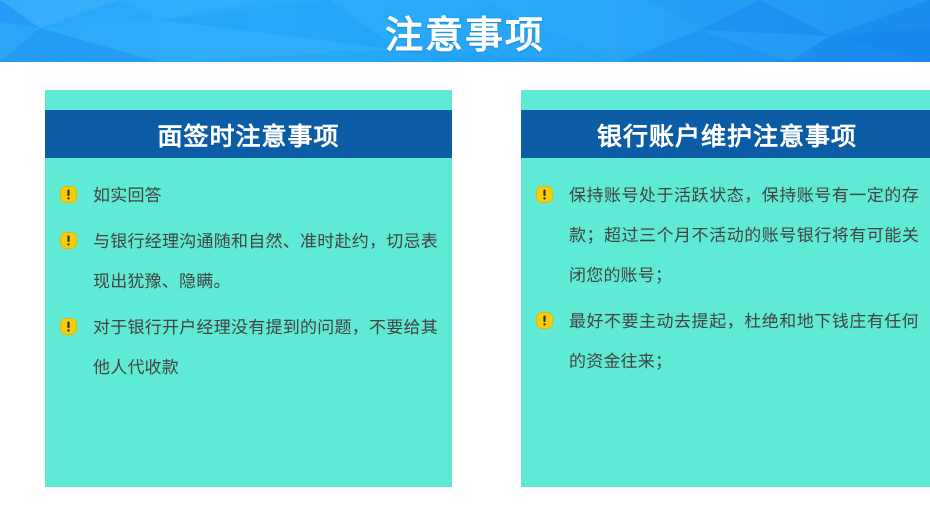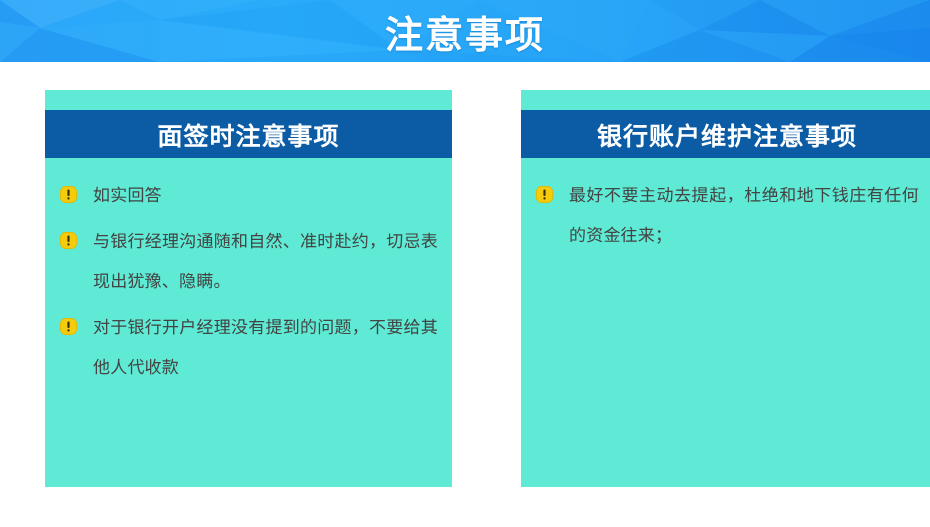--- a/index.html
+++ b/index.html
@@ -211,20 +211,30 @@
 
     </div>
   </div>
 
   <div class="card card-right">
     <div class="card-header">
       <span class="card-header-text">银行账户维护注意事项</span>
     </div>
     <div class="card-body">
 
+      <div class="note-item">
+        <span class="warn-icon">
+          <svg viewBox="0 0 17 17">
+              <rect x="0.5" y="0.5" width="16" height="16" rx="5" ry="5" fill="#f5cc0c" stroke="#e2b800" stroke-width="1"></rect>
+              <rect x="7.4" y="3.4" width="2.2" height="6.6" rx="1" fill="#3a3000"></rect>
+              <rect x="7.4" y="11.2" width="2.2" height="2.3" rx="0.9" fill="#3a3000"></rect>
+            </svg>
+        </span>
+        <span class="note-text">保持账号处于活跃状态，保持账号有一定的存款；超过三个月不活动的账号银行将有可能关闭您的账号；</span>
+      </div>
 
       <div class="note-item">
         <span class="warn-icon">
           <svg viewBox="0 0 17 17">
               <rect x="0.5" y="0.5" width="16" height="16" rx="5" ry="5" fill="#f5cc0c" stroke="#e2b800" stroke-width="1"></rect>
               <rect x="7.4" y="3.4" width="2.2" height="6.6" rx="1" fill="#3a3000"></rect>
               <rect x="7.4" y="11.2" width="2.2" height="2.3" rx="0.9" fill="#3a3000"></rect>
             </svg>
         </span>
         <span class="note-text">最好不要主动去提起，杜绝和地下钱庄有任何的资金往来；</span>

